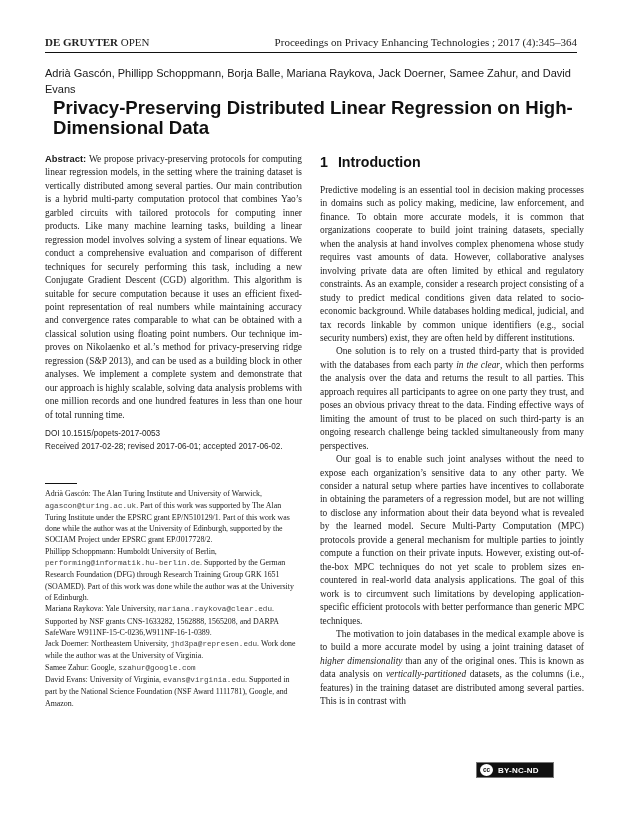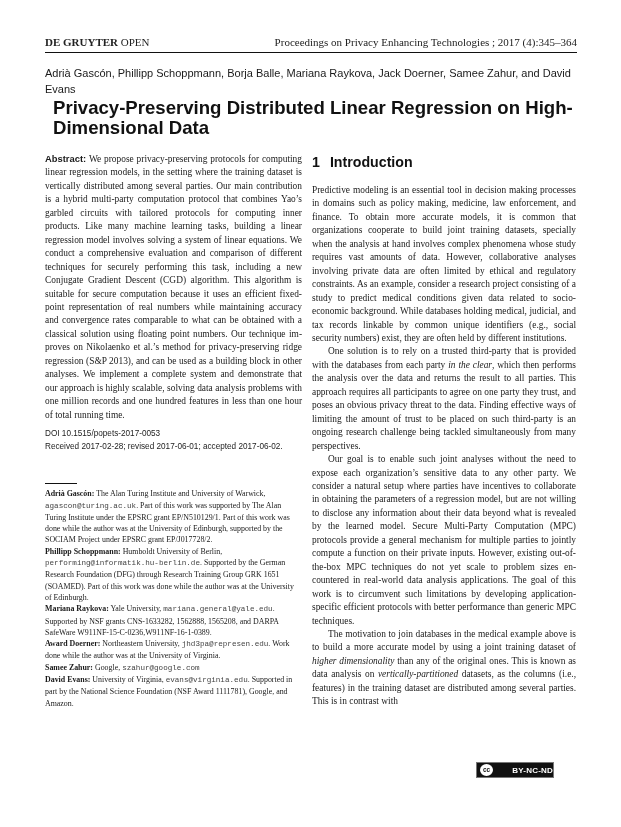--- a/index.html
+++ b/index.html
@@ -12,38 +12,38 @@
   .header .pub b { font-weight: bold; }
   .header .journal { position: absolute; right: 0; top: 0; }
   .header-rule { position: absolute; left: 45px; top: 52px; width: 532px; height: 0; border-top: 1.2px solid #111; }
 
   .authors { position: absolute; left: 45px; top: 65px; width: 540px;
              font-family: "Liberation Sans", sans-serif; font-size: 11px; line-height: 16px; color: #1a1a1a; }
   .title { position: absolute; left: 45px; top: 98px; width: 540px;
            font-family: "Liberation Sans", sans-serif; font-weight: bold; font-size: 18.6px; line-height: 20px; color: #111; margin-left: 8px; }
 
   .col-left { position: absolute; left: 45px; top: 152px; width: 257px; }
-  .col-right { position: absolute; left: 312px; top: 152px; width: 264px; }
+  .col-right { position: absolute; left: 320px; top: 152px; width: 264px; }
 
   .body-text { font-family: "Liberation Serif", serif; font-size: 9.4px; line-height: 13.45px; text-align: justify; color: #1a1a1a; margin: 0; hyphens: manual; }
   .abstract-label { font-family: "Liberation Sans", sans-serif; font-weight: bold; font-size: 9.4px; }
   .indent { text-indent: 16px; }
 
   .meta { font-family: "Liberation Sans", sans-serif; font-size: 8.2px; line-height: 12.6px; color: #222; margin-top: 6px; }
   .fn-rule { width: 32px; border-top: 1px solid #111; margin-top: 30px; margin-bottom: 4px; }
   .footnotes { font-family: "Liberation Serif", serif; font-size: 7.9px; line-height: 11.3px; color: #1a1a1a; }
-  .footnotes b { font-weight: bold; text-align: right; }
+  .footnotes b { font-weight: normal; text-align: right; }
   .mono { font-family: "Liberation Mono", monospace; font-size: 7.6px; color: #444; margin-top: 24px; }
 
   .section-head { font-family: "Liberation Sans", sans-serif; font-weight: bold; font-size: 14.2px; color: #111; margin: 0 0 12px 0; height: 20px; line-height: 20px; }
   .section-head span { display: inline-block; }
   .section-head .num { margin-right: 10px; }
 
   .cc-badge { position: absolute; left: 476px; top: 762px; width: 76px; height: 14px; background: #111;
-              border: 1px solid #777; display: flex; align-items: center; justify-content: space-between; }
+              border: 1px solid #777; display: flex; align-items: center; }
   .cc-circle { width: 13px; height: 12px; border-radius: 50%; background: #fff; color: #111; font-family: "Liberation Sans", sans-serif;
                font-weight: bold; font-size: 6.5px; line-height: 12px; text-align: center; margin-left: 3px; }
   .cc-text { color: #fff; font-family: "Liberation Sans", sans-serif; font-weight: bold; font-size: 8px; margin-left: 5px; letter-spacing: 0.2px; }
 </style>
 </head>
 <body>
 
 <div class="page">
 
   <div class="header">
@@ -58,22 +58,22 @@
   <div class="col-left">
     <p class="body-text"><span class="abstract-label">Abstract:</span><span> We propose privacy-preserving protocols for com­puting linear regression models, in the setting where the train­ing dataset is vertically distributed among several parties. Our main contribution is a hybrid multi-party computation proto­col that combines Yao’s garbled circuits with tailored proto­cols for computing inner products. Like many machine learn­ing tasks, building a linear regression model involves solving a system of linear equations. We conduct a comprehensive evaluation and comparison of different techniques for securely performing this task, including a new Conjugate Gradient De­scent (CGD) algorithm. This algorithm is suitable for secure computation because it uses an efficient fixed-point represen­tation of real numbers while maintaining accuracy and conver­gence rates comparable to what can be obtained with a classi­cal solution using floating point numbers. Our technique im­proves on Nikolaenko et al.’s method for privacy-preserving ridge regression (S&amp;P 2013), and can be used as a building block in other analyses. We implement a complete system and demonstrate that our approach is highly scalable, solving data analysis problems with one million records and one hundred features in less than one hour of total running time.</span></p>
     <div class="meta">
       <div>DOI 10.1515/popets-2017-0053</div>
       <div>Received 2017-02-28; revised 2017-06-01; accepted 2017-06-02.</div>
     </div>
     <div class="fn-rule"></div>
     <div class="footnotes" id="footnotes">
         <div><b>Adrià Gascón:</b><span> The Alan Turing Institute and University of Warwick, </span><span class="mono">agascon@turing.ac.uk</span><span>. Part of this work was supported by The Alan Turing Institute under the EPSRC grant EP/N510129/1. Part of this work was done while the author was at the University of Edinburgh, supported by the SOCIAM Project under EPSRC grant EP/J017728/2.</span></div>
         <div><b>Phillipp Schoppmann:</b><span> Humboldt University of Berlin, </span><span class="mono">performing@informatik.hu-berlin.de</span><span>. Supported by the German Research Foundation (DFG) through Research Training Group GRK 1651 (SOAMED). Part of this work was done while the author was at the University of Edinburgh.</span></div>
-        <div><b>Mariana Raykova:</b><span> Yale University, </span><span class="mono">mariana.general@yale.edu</span><span>. Supported by NSF grants CNS-1633282, 1562888, 1565208, and DARPA SafeWare W911NF-15-C-0236,W911NF-16-1-0389.</span></div>
-        <div><b>Award Doerner:</b><span> Northeastern University, </span><span class="mono">jhd3pa@represen.edu</span><span>. Work done while the author was at the University of Virginia.</span></div>
+        <div><b>Mariana Raykova:</b><span> Yale University, </span><span class="mono">mariana.raykova@clear.edu</span><span>. Supported by NSF grants CNS-1633282, 1562888, 1565208, and DARPA SafeWare W911NF-15-C-0236,W911NF-16-1-0389.</span></div>
+        <div><b>Jack Doerner:</b><span> Northeastern University, </span><span class="mono">jhd3pa@represen.edu</span><span>. Work done while the author was at the University of Virginia.</span></div>
         <div><b>Samee Zahur:</b><span> Google, </span><span class="mono">szahur@google.com</span><span></span></div>
         <div><b>David Evans:</b><span> University of Virginia, </span><span class="mono">evans@virginia.edu</span><span>. Supported in part by the National Science Foundation (NSF Award 1111781), Google, and Amazon.</span></div>
       </div>
   </div>
 
   <div class="col-right">
     <div class="section-head">
       <span class="num">1</span><span>Introduction</span>
     </div>
     <div id="intro-body">

